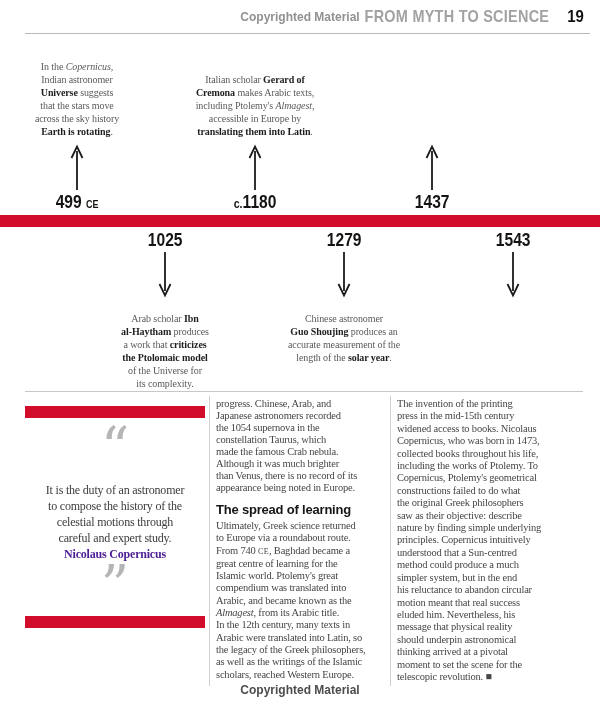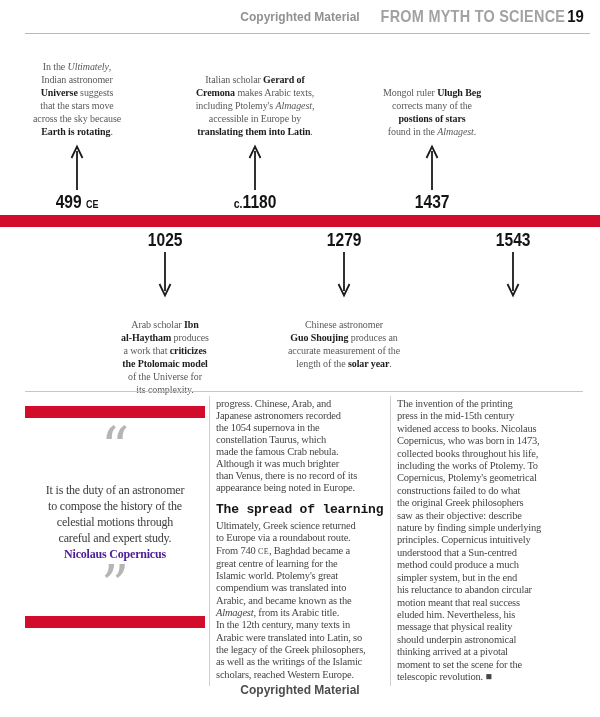--- a/index.html
+++ b/index.html
@@ -15,21 +15,21 @@
 
   
   .header-copy {
     position: absolute; top: 10px; left: 0; width: 100%;
     text-align: center;
     font-family: "Liberation Sans", sans-serif;
     font-weight: bold; font-size: 12px; color: #919191;
   }
   .header-right {
     position: absolute; top: 7px; right: 16px;
-    display: flex; align-items: flex-start; 
+    display: flex; align-items: flex-start; gap: 16px;
   }
   .chapter-title {
     font-family: "Liberation Sans", sans-serif;
     font-weight: bold; font-size: 17px; color: #a2a2a2;
     letter-spacing: 0.3px;
     display: inline-block; transform: scaleX(0.85); transform-origin: right center;
     white-space: nowrap;
   }
   .page-num {
     font-family: "Liberation Sans", sans-serif;
@@ -42,21 +42,21 @@
   .redbar { position: absolute; left: 0; top: 215px; width: 600px; height: 12px; background: var(--accent-red, #d20d2c); }
 
   .ev { position: absolute; width: 170px; display: flex; flex-direction: column; align-items: center; }
   .ev-top { top: 40px; height: 172px; justify-content: flex-end; }
   .ev-bottom { top: 230px; }
   .ev-text {
     font-size: 10px; line-height: 13px; letter-spacing: -0.1px;
     color: #5a5a5a; text-align: center; white-space: pre-line;
   }
   .ev-top .ev-text { margin-bottom: 6px; }
-  .ev-bottom .ev-text { margin-top: 20px; }
+  .ev-bottom .ev-text { margin-top: 14px; }
   .arrow { flex: 0 0 auto; }
   .arrow line, .arrow polyline { stroke: #1a1a1a; stroke-width: 1.8; fill: none; }
   .ev-date { height: 20px; line-height: 20px; text-align: center;
     font-family: "Liberation Sans", sans-serif; font-weight: bold; font-size: 19px; color: #141414; }
   .ev-top .ev-date { margin-top: 2px; }
   .ev-bottom .ev-date { margin-bottom: 2px; }
   .cond { display: inline-block; transform: scaleX(0.82); transform-origin: center; white-space: nowrap; }
 
   
   .rich { white-space: pre-line; }
@@ -75,21 +75,21 @@
   .col1 { left: 25px; width: 180px; }
   .col2 { left: 216px; width: 174px; }
   .col3 { left: 397px; width: 184px; }
   .col p { margin: 0; font-size: 10.5px; letter-spacing: -0.2px; color: #464646; }
   .col1 .para { line-height: 13.2px; }
   .col2 .para1 { line-height: 12px; }
   .col2 .para2 { line-height: 12.3px; }
   .col3 .para { line-height: 12.4px; font-family: Liberation Serif, serif; }
   .subhead {
     margin: 8px 0 3px 0;
-    font-family: Liberation Mono, monospace;
+    font-family: Liberation Sans, sans-serif;
     font-weight: bold; font-size: 13px; color: #161616; letter-spacing: -0.2px;
   }
 
   
   .q-bar { width: 180px; height: 12px; background: var(--accent-red, #d20d2c); }
   .q-bar.topbar { margin-top: 8px; }
   .q-bar.botbar { margin-top: 10px; }
   .qmark {
     font-family: "DejaVu Serif", serif;
     font-size: 56px; line-height: 40px; height: 40px;
@@ -121,25 +121,25 @@
   <div class="header-copy">Copyrighted Material</div>
   <div class="header-right">
     <span class="chapter-title">FROM MYTH TO SCIENCE</span>
     <span class="page-num">19</span>
   </div>
   <div class="header-rule"></div>
 
   <div class="redbar"></div>
 
   <div class="ev ev-top" style="left:-8px">
-    <div class="ev-text rich"><span>In the </span><span class="i">Ultimately</span><span>,
+    <div class="ev-text rich"><span>In the </span><span class="i">Copernicus</span><span>,
 Indian astronomer
 </span><span class="b">Universe</span><span> suggests
 that the stars move
-across the sky because
+across the sky history
 </span><span class="b">Earth is rotating</span><span>.</span></div>
     <svg class="arrow" width="16" height="46">
       <line x1="8" y1="7" x2="8" y2="46"></line>
         <polyline points="2.5,14 8,2.5 13.5,14"></polyline>
     </svg>
     <div class="ev-date"><span class="cond rich"><span>499 </span><span class="dsc">CE</span></span></div>
   </div>
 
   <div class="ev ev-top" style="left:170px">
     <div class="ev-text rich"><span>Italian scholar </span><span class="b">Gerard of
@@ -148,24 +148,20 @@
 accessible in Europe by
 </span><span class="b">translating them into Latin</span><span>.</span></div>
     <svg class="arrow" width="16" height="46">
       <line x1="8" y1="7" x2="8" y2="46"></line>
         <polyline points="2.5,14 8,2.5 13.5,14"></polyline>
     </svg>
     <div class="ev-date"><span class="cond rich"><span class="dsm">c.</span><span>1180</span></span></div>
   </div>
 
   <div class="ev ev-top" style="left:347px">
-    <div class="ev-text rich"><span>Mongol ruler </span><span class="b">Ulugh Beg</span><span>
-corrects many of the
-</span><span class="b">postions of stars</span><span>
-found in the </span><span class="i">Almagest</span><span>.</span></div>
     <svg class="arrow" width="16" height="46">
       <line x1="8" y1="7" x2="8" y2="46"></line>
         <polyline points="2.5,14 8,2.5 13.5,14"></polyline>
     </svg>
     <div class="ev-date"><span class="cond rich"><span>1437</span></span></div>
   </div>
 
   <div class="ev ev-bottom" style="left:80px">
     <div class="ev-date"><span class="cond rich"><span>1025</span></span></div>
     <svg class="arrow" width="16" height="46">

